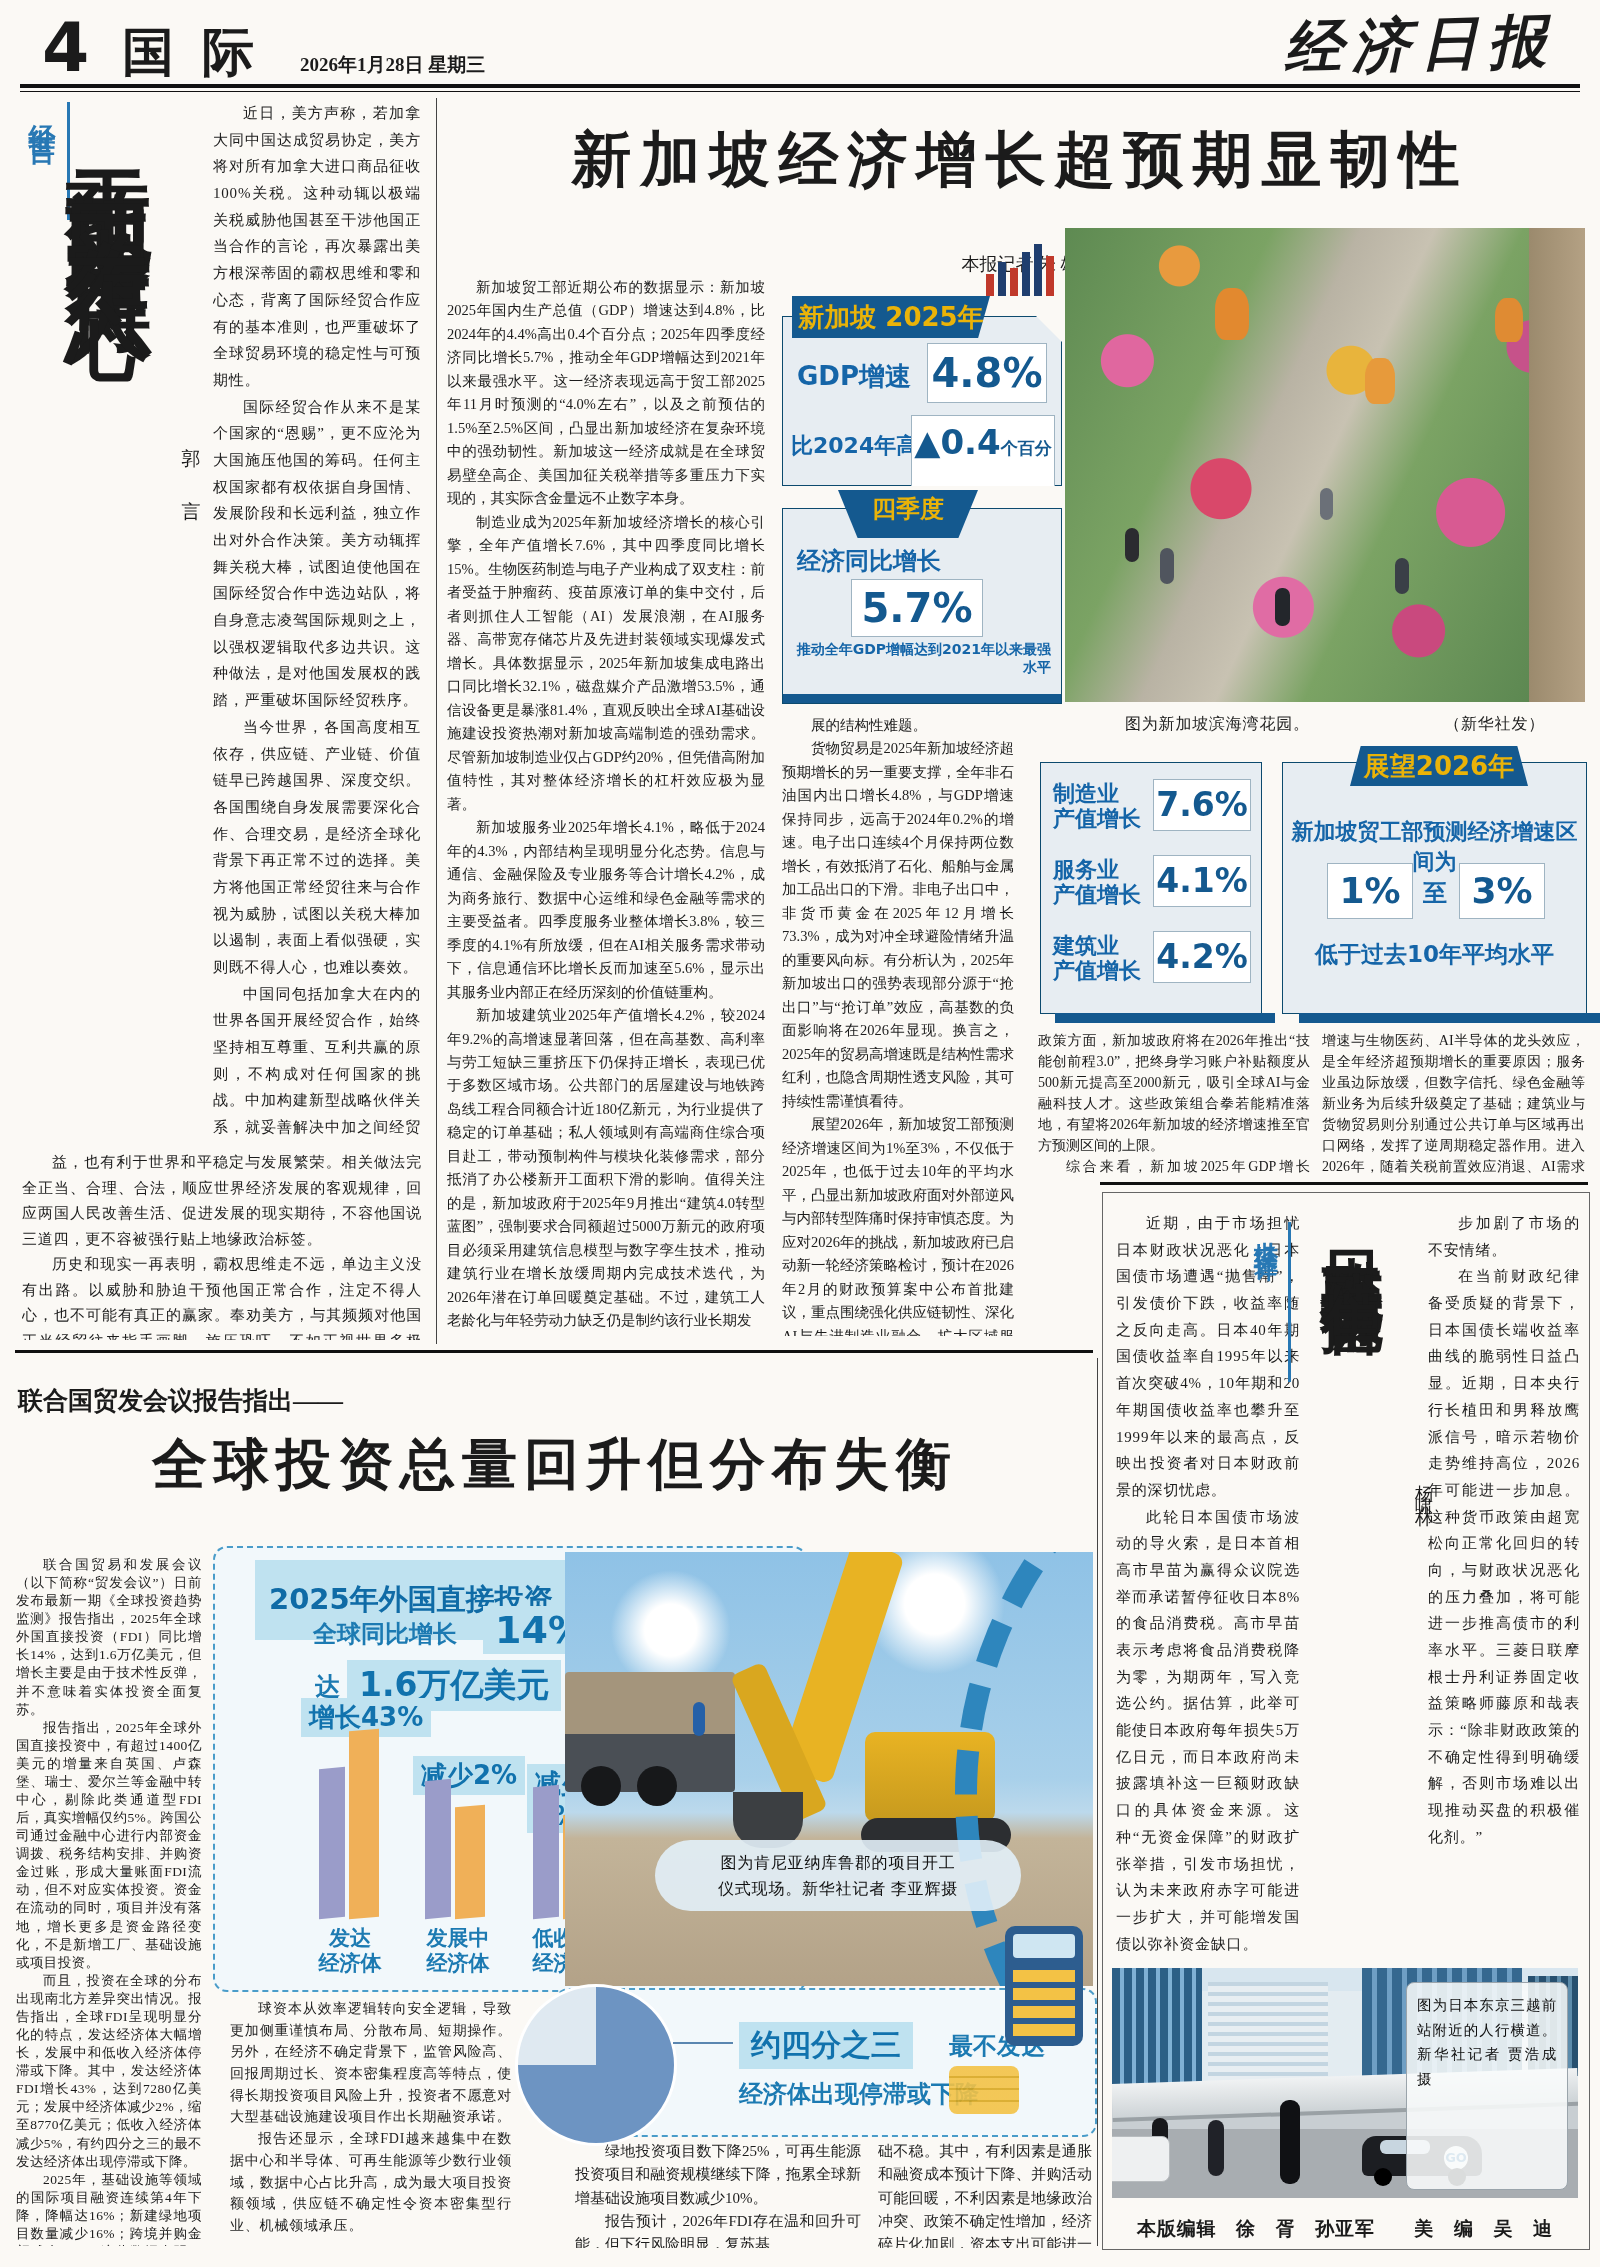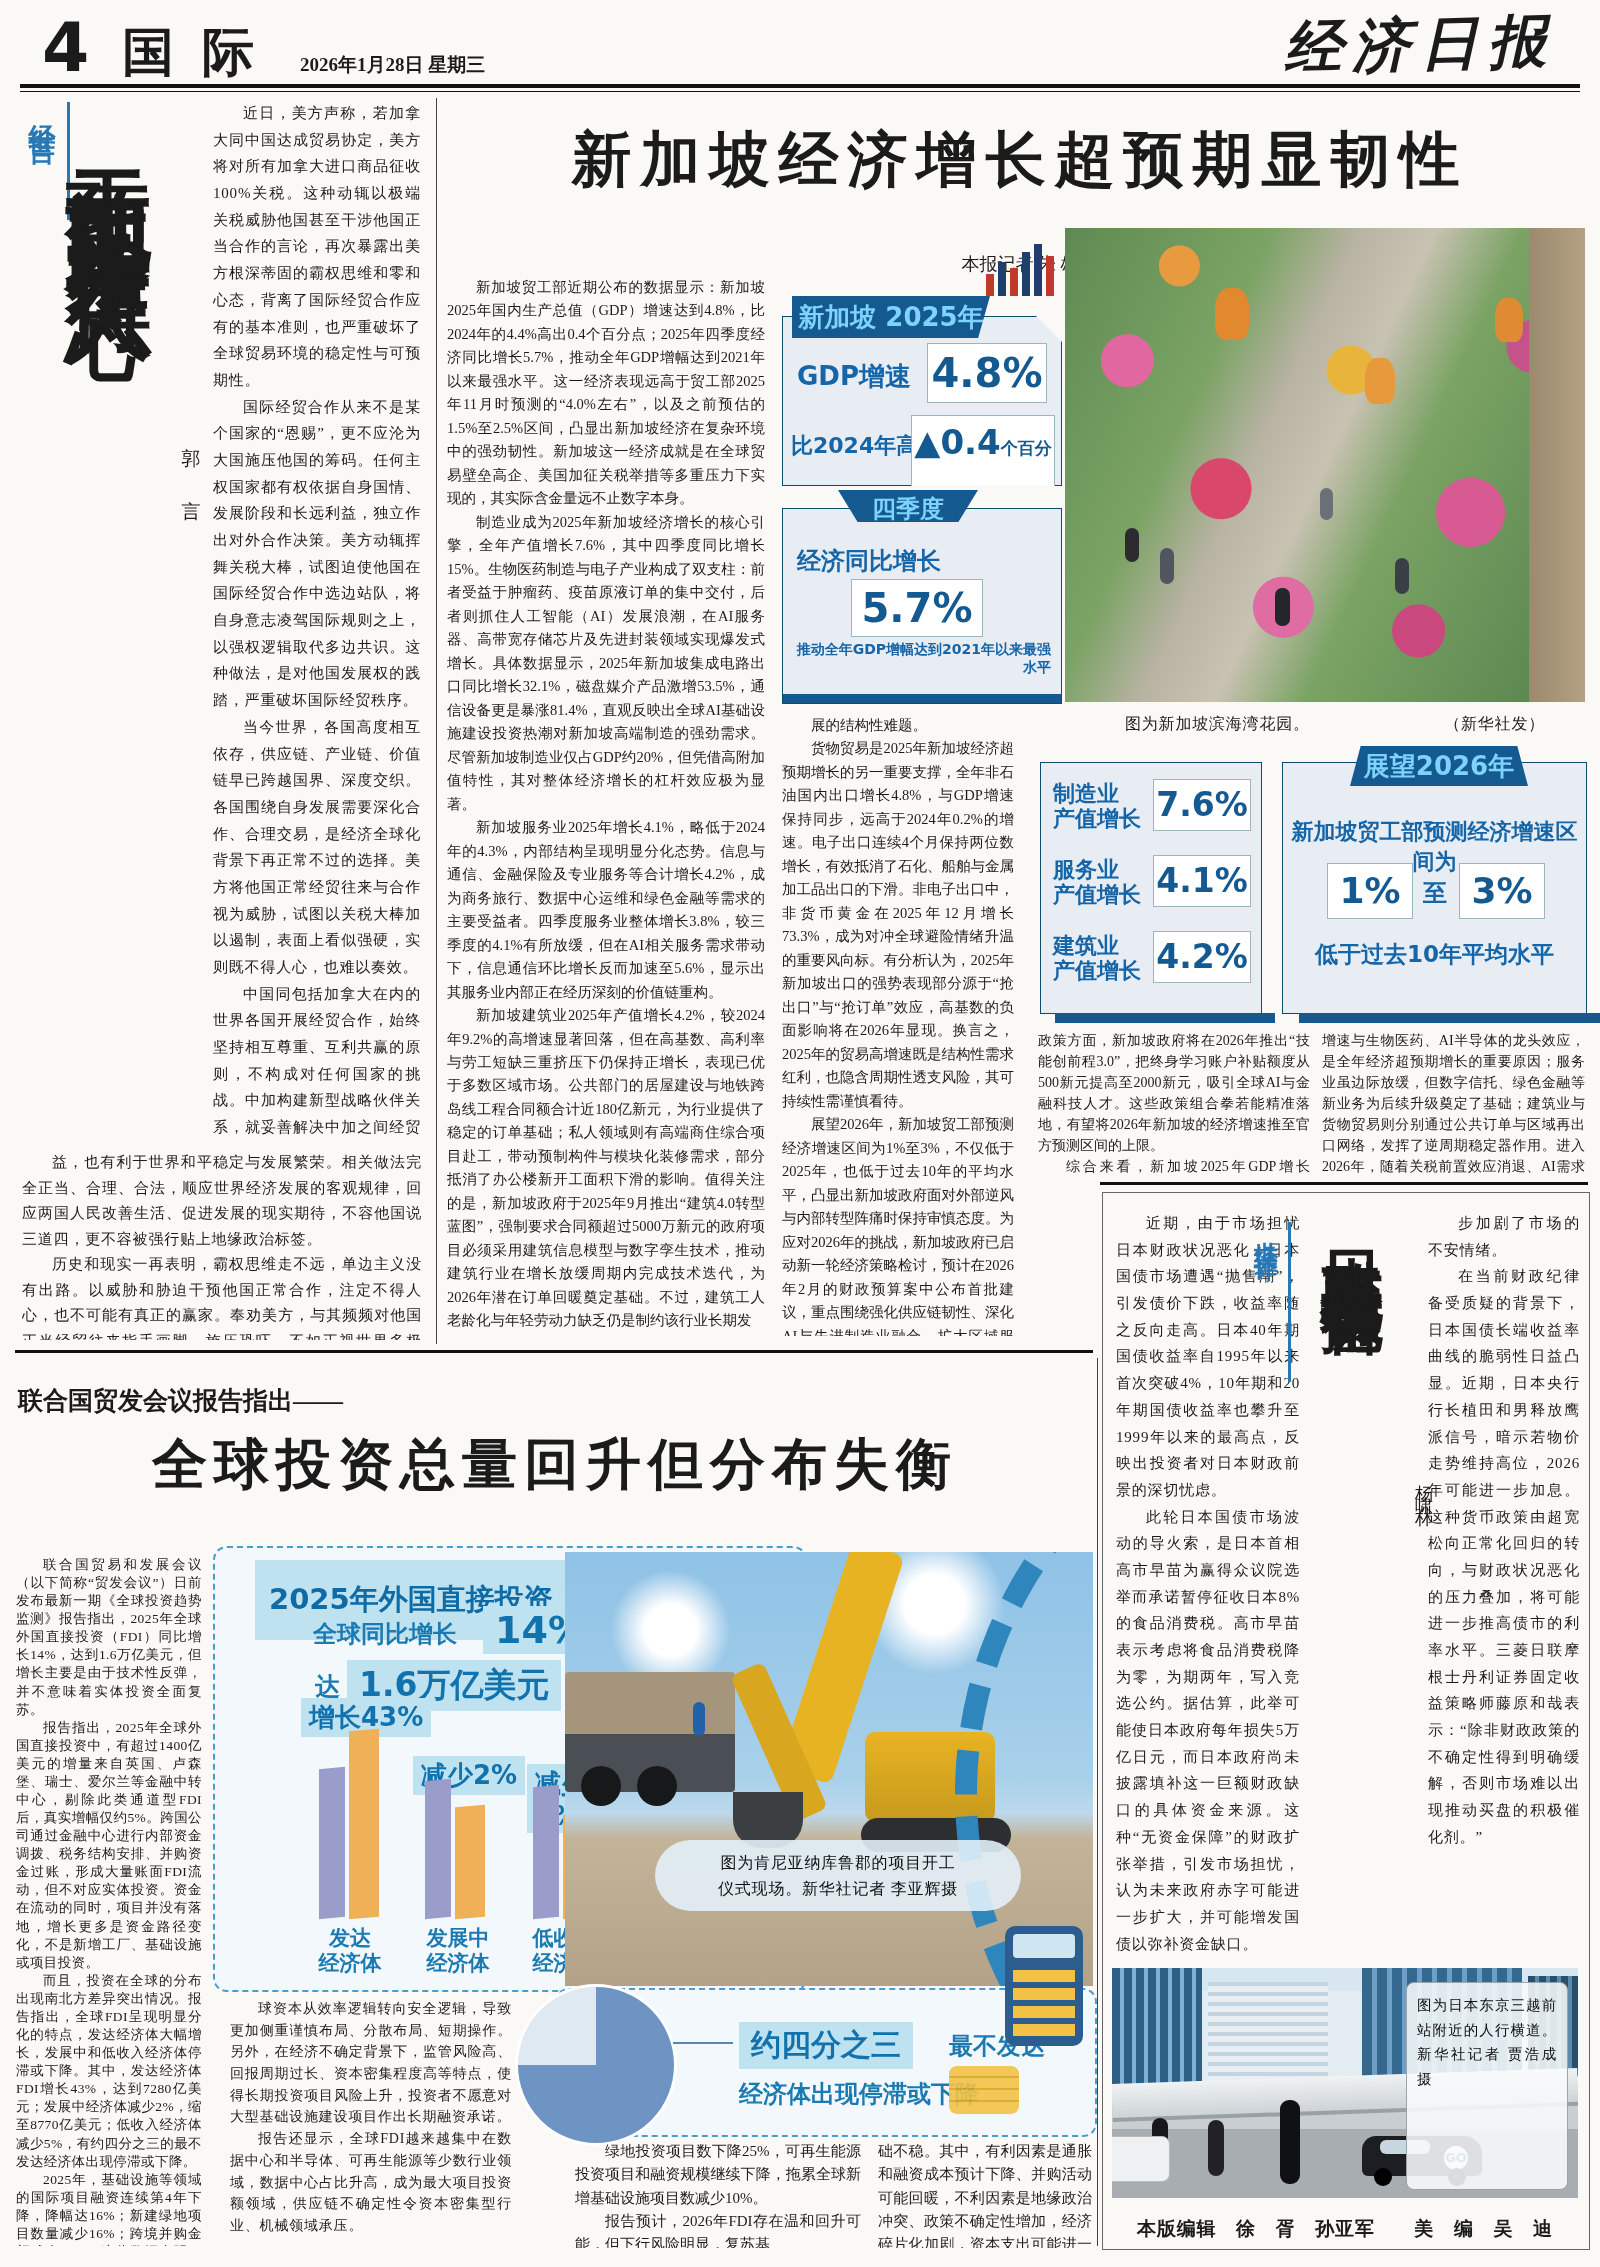--- a/index.html
+++ b/index.html
@@ -8,21 +8,21 @@
   .abs{position:absolute;}
   .vert{writing-mode:vertical-rl;text-orientation:upright;}
   .sans{font-family:"DejaVu Sans","Liberation Sans",sans-serif;}
   .col{position:absolute;font-size:14.5px;line-height:1.62;text-align:justify;overflow:hidden;color:#1c1c1c;}
   .col p{margin:0;text-indent:2em;}
   .cont p:first-child{text-indent:0;}
   .kai{letter-spacing:.8px;line-height:1.78;}
   .rule{position:absolute;background:#111;}
   
   .panel{position:absolute;background:#e7edf2;border:1px solid #0c4a6e;}
-  .tab{position:absolute;background:#14598f;color:#7dd3fc;font-weight:bold;
+  .tab{position:absolute;background:#14598f;color:#eab308;font-weight:bold;
        font-family:"DejaVu Sans","Liberation Sans",sans-serif;text-align:center;}
   .bluelab{color:#1565a8;font-weight:bold;font-family:"DejaVu Sans","Liberation Sans",sans-serif;}
   .valbox{background:#fff;border:1.5px solid #9fb4c2;color:#14598f;font-weight:bold;
           font-family:"DejaVu Sans","Liberation Sans",sans-serif;text-align:center;}
   .darkbar{position:absolute;background:#14598f;}
   
   .chip{background:#bfe2f0;color:#1172ad;font-weight:bold;font-family:"DejaVu Sans","Liberation Sans",sans-serif;}
   .fdi-blue{color:#1c7ab2;font-weight:bold;font-family:"DejaVu Sans","Liberation Sans",sans-serif;}
   .bar{position:absolute;bottom:0;}
   .photo{position:absolute;overflow:hidden;}
@@ -81,21 +81,21 @@
     </span>
   </div>
   <div class="tab" style="left:792px;top:296px;width:198px;height:42px;font-size:26px;line-height:42px;clip-path:polygon(0 0,100% 0,94% 100%,0 100%);">新加坡 2025年</div>
 
   <div class="panel" style="left:782px;top:508px;width:278px;height:194px;">
     <span class="bluelab abs" style="left:14px;top:36px;font-size:24px;">经济同比增长</span>
     <span class="valbox abs" style="left:68px;top:70px;width:130px;font-size:40px;line-height:56px;">5.7%</span>
     <div class="bluelab abs" style="left:10px;top:132px;width:258px;font-size:14px;text-align:right;line-height:1.25;">推动全年GDP增幅达到2021年以来最强水平</div>
     <div class="darkbar" style="left:0;bottom:0;width:100%;height:9px;"></div>
   </div>
-  <div class="tab" style="left:838px;top:490px;width:140px;height:32px;font-size:24px;line-height:38px;clip-path:polygon(0 0,100% 0,86% 100%,14% 100%);">四季度</div>
+  <div class="tab" style="left:838px;top:490px;width:140px;height:48px;font-size:24px;line-height:38px;clip-path:polygon(0 0,100% 0,86% 100%,14% 100%);">四季度</div>
 
   <div class="abs" style="left:986px;top:236px;width:74px;height:60px;">
     <div class="abs" style="left:0;bottom:0;width:8px;height:22px;background:#c0392b;"></div>
     <div class="abs" style="left:12px;bottom:0;width:8px;height:34px;background:#1f3e6e;"></div>
     <div class="abs" style="left:24px;bottom:0;width:8px;height:28px;background:#c0392b;"></div>
     <div class="abs" style="left:36px;bottom:0;width:8px;height:44px;background:#1f3e6e;"></div>
     <div class="abs" style="left:48px;bottom:0;width:8px;height:52px;background:#1f3e6e;"></div>
     <div class="abs" style="left:60px;bottom:0;width:8px;height:40px;background:#c0392b;"></div>
   </div>
 

